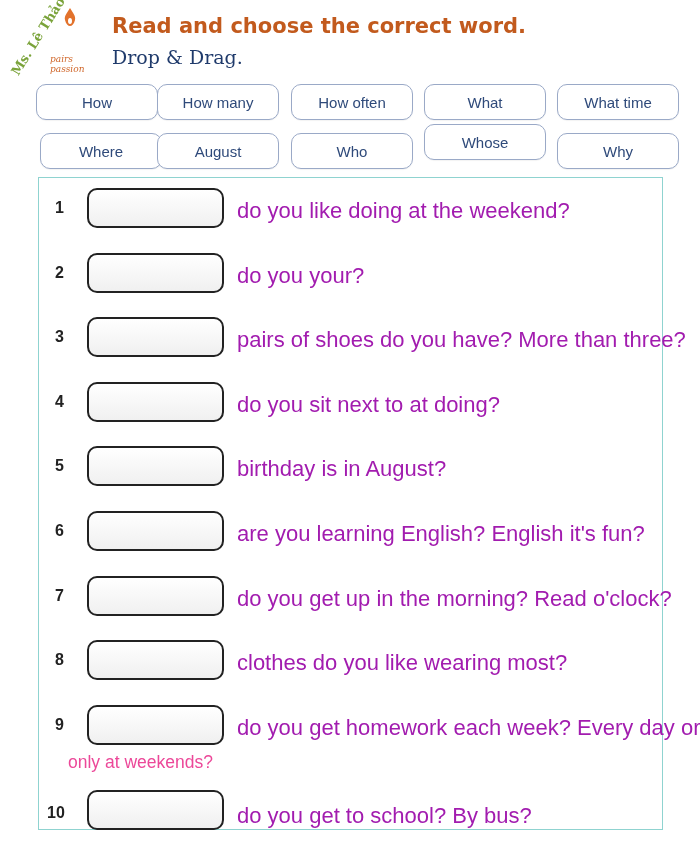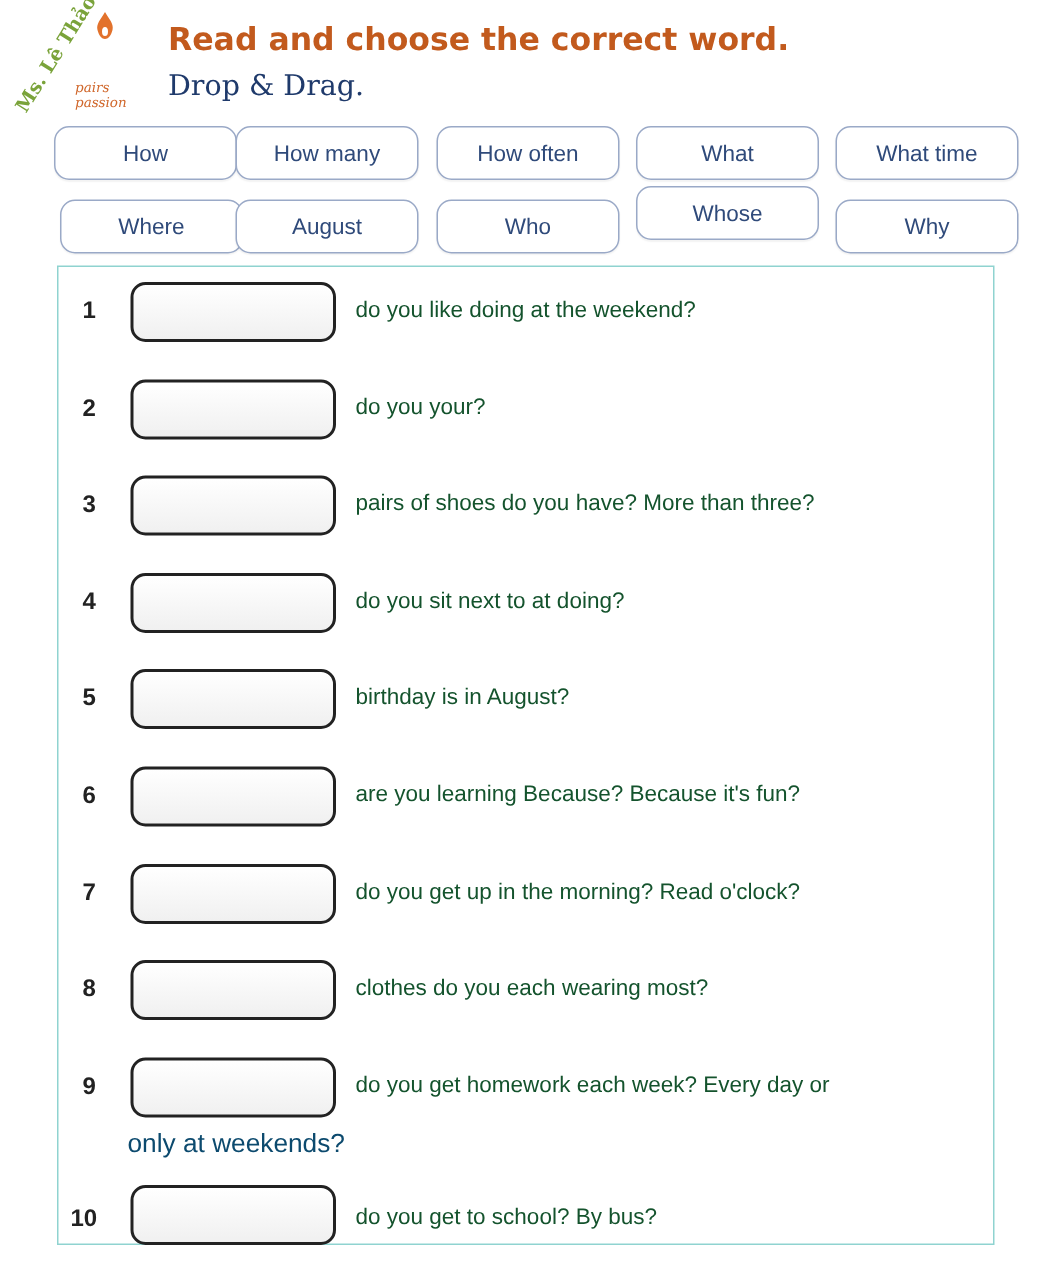--- a/index.html
+++ b/index.html
@@ -44,25 +44,25 @@
   .q { position:absolute; left:0; width:100%; }
   .num {
     position:absolute; font-family:"Liberation Sans", sans-serif; font-weight:bold; font-size:16px; color:#222;
   }
   .slot {
     position:absolute; left:48px; width:137px; height:40px; box-sizing:border-box;
     border:2px solid #222; border-radius:10px;
     background:linear-gradient(#ffffff, #f0f0f0);
   }
   .text {
-    position:absolute; left:198px; font-family:"Liberation Sans", sans-serif; font-size:15px; color:#14532d;
+    position:absolute; left:198px; font-family:"Liberation Sans", sans-serif; font-size:22px; color:#a21caf;
     white-space:nowrap;
   }
   .text2 {
-    position:absolute; left:46px; font-family:"Liberation Sans", sans-serif; font-size:17.5px; color:#0c4a6e;
+    position:absolute; left:29px; font-family:"Liberation Sans", sans-serif; font-size:17.5px; color:#ec4899;
     white-space:nowrap;
   }
 </style>
 </head>
 <body>
 
 <div class="logo">
   <span class="arc">Ms. Lê Thảo</span>
   <svg class="flame" viewBox="0 0 12 18">
     <path d="M6 0 C9 5 12 8 11 12 C10 16 8 18 6 18 C4 18 2 16 1 12 C0 8 3 5 6 0 Z" fill="#e2722c"></path>
@@ -115,33 +115,33 @@
 
   <div class="q" style="top:268px">
     <span class="num" style="left:16px;top:11px">5</span>
     <div class="slot" style="top:0"></div>
     <span class="text" style="top:10px">birthday is in August?</span>
   </div>
 
   <div class="q" style="top:333px">
     <span class="num" style="left:16px;top:11px">6</span>
     <div class="slot" style="top:0"></div>
-    <span class="text" style="top:10px">are you learning Because? Because it's fun?</span>
+    <span class="text" style="top:10px">are you learning English? English it's fun?</span>
   </div>
 
   <div class="q" style="top:398px">
     <span class="num" style="left:16px;top:11px">7</span>
     <div class="slot" style="top:0"></div>
     <span class="text" style="top:10px">do you get up in the morning? Read o'clock?</span>
   </div>
 
   <div class="q" style="top:462px">
     <span class="num" style="left:16px;top:11px">8</span>
     <div class="slot" style="top:0"></div>
-    <span class="text" style="top:10px">clothes do you each wearing most?</span>
+    <span class="text" style="top:10px">clothes do you like wearing most?</span>
   </div>
 
   <div class="q" style="top:527px">
     <span class="num" style="left:16px;top:11px">9</span>
     <div class="slot" style="top:0"></div>
     <span class="text" style="top:10px">do you get homework each week? Every day or</span>
     <span class="text2" style="top:47px">only at weekends?</span>
   </div>
 
   <div class="q" style="top:612px">

